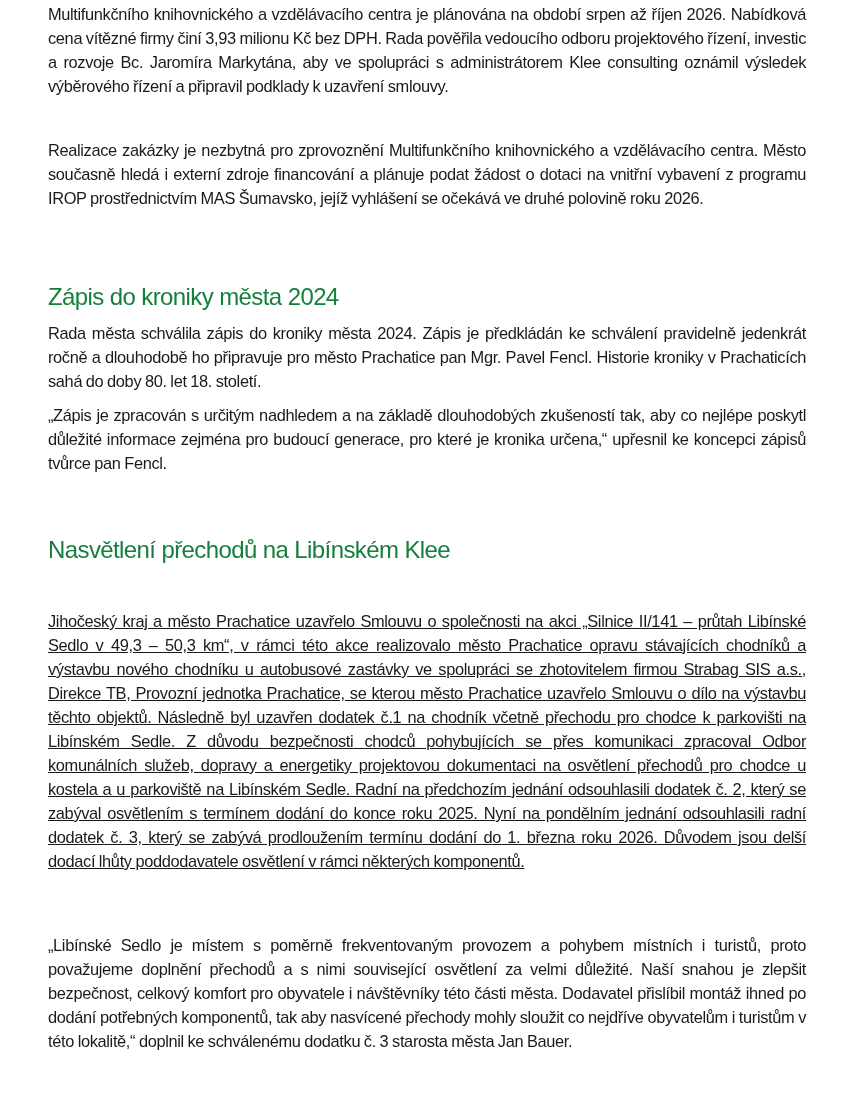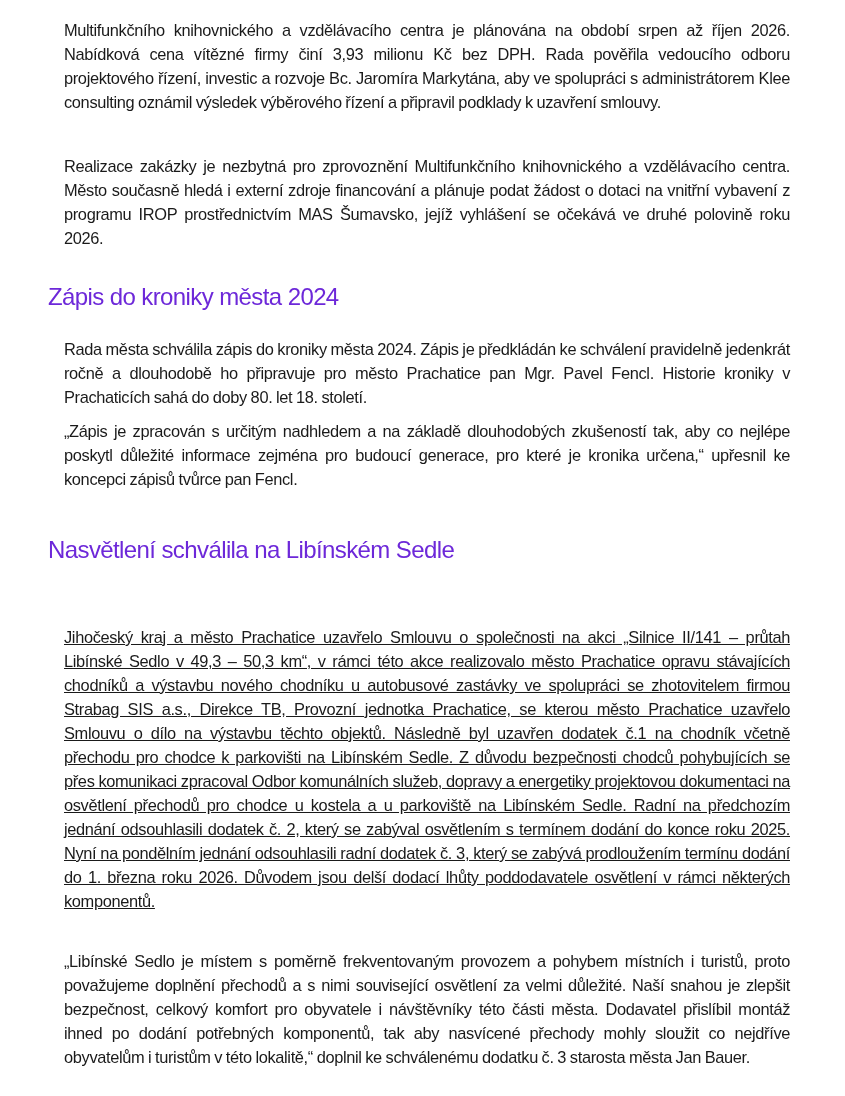--- a/index.html
+++ b/index.html
@@ -15,35 +15,35 @@
     }
     .page {
       position: absolute;
       left: 48px;
       top: 0;
       width: 758px;
       font-family: "Liberation Sans", sans-serif;
       color: #1a1a1a;
     }
     p.body {
-      margin: 16px;
+      margin: 0;
       font-size: 16.4px;
       line-height: 24px;
       text-align: justify;
       letter-spacing: -0.35px;
       word-spacing: -0.5px;
     }
     h2.section-title {
       margin: 0;
       font-family: "Liberation Sans", sans-serif;
       font-weight: normal;
       font-size: 24px;
       line-height: 30px;
       letter-spacing: -0.6px;
-      color: #6d28d9;
+      color: #15803d;
     }
     #p1 { position: absolute; top: 2px; }
     #p2 { position: absolute; top: 138px; }
     #h1 { position: absolute; top: 282px; }
     #p3 { position: absolute; top: 321px; }
     #p4 { position: absolute; top: 403px; }
     #h2 { position: absolute; top: 535px; }
     #p5 { position: absolute; top: 609px; text-decoration: underline; }
     #p6 { position: absolute; top: 933px; }
   </style>
@@ -55,19 +55,19 @@
   <p class="body" id="p1">Multifunkčního knihovnického a vzdělávacího centra je plánována na období srpen až říjen 2026. Nabídková cena vítězné firmy činí 3,93 milionu Kč bez DPH. Rada pověřila vedoucího odboru projektového řízení, investic a rozvoje Bc. Jaromíra Markytána, aby ve spolupráci s administrátorem Klee consulting oznámil výsledek výběrového řízení a připravil podklady k uzavření smlouvy.</p>
 
   <p class="body" id="p2">Realizace zakázky je nezbytná pro zprovoznění Multifunkčního knihovnického a vzdělávacího centra. Město současně hledá i externí zdroje financování a plánuje podat žádost o dotaci na vnitřní vybavení z programu IROP prostřednictvím MAS Šumavsko, jejíž vyhlášení se očekává ve druhé polovině roku 2026.</p>
 
   <h2 class="section-title" id="h1">Zápis do kroniky města 2024</h2>
 
   <p class="body" id="p3">Rada města schválila zápis do kroniky města 2024. Zápis je předkládán ke schválení pravidelně jedenkrát ročně a dlouhodobě ho připravuje pro město Prachatice pan Mgr. Pavel Fencl. Historie kroniky v Prachaticích sahá do doby 80. let 18. století.</p>
 
   <p class="body" id="p4">„Zápis je zpracován s určitým nadhledem a na základě dlouhodobých zkušeností tak, aby co nejlépe poskytl důležité informace zejména pro budoucí generace, pro které je kronika určena,“ upřesnil ke koncepci zápisů tvůrce pan Fencl.</p>
 
-  <h2 class="section-title" id="h2">Nasvětlení schválila na Libínském Sedle</h2>
+  <h2 class="section-title" id="h2">Nasvětlení přechodů na Libínském Klee</h2>
 
   <p class="body" id="p5">Jihočeský kraj a město Prachatice uzavřelo Smlouvu o společnosti na akci „Silnice II/141 – průtah Libínské Sedlo v 49,3 – 50,3 km“, v rámci této akce realizovalo město Prachatice opravu stávajících chodníků a výstavbu nového chodníku u autobusové zastávky ve spolupráci se zhotovitelem firmou Strabag SIS a.s., Direkce TB, Provozní jednotka Prachatice, se kterou město Prachatice uzavřelo Smlouvu o dílo na výstavbu těchto objektů. Následně byl uzavřen dodatek č.1 na chodník včetně přechodu pro chodce k parkovišti na Libínském Sedle.  Z důvodu bezpečnosti chodců pohybujících se přes komunikaci zpracoval Odbor komunálních služeb, dopravy a energetiky projektovou dokumentaci na osvětlení přechodů pro chodce u kostela a u parkoviště na Libínském Sedle. Radní na předchozím jednání odsouhlasili dodatek č. 2, který se zabýval osvětlením s termínem dodání do konce roku 2025. Nyní na pondělním jednání odsouhlasili radní dodatek č. 3, který se zabývá prodloužením termínu dodání do 1. března roku 2026. Důvodem jsou delší dodací lhůty poddodavatele osvětlení v rámci některých komponentů.</p>
 
   <p class="body" id="p6">„Libínské Sedlo je místem s poměrně frekventovaným provozem a pohybem místních i turistů, proto považujeme doplnění přechodů a s nimi související osvětlení za velmi důležité. Naší snahou je zlepšit bezpečnost, celkový komfort pro obyvatele i návštěvníky této části města. Dodavatel přislíbil montáž ihned po dodání potřebných komponentů, tak aby nasvícené přechody mohly sloužit co nejdříve obyvatelům i turistům v této lokalitě,“ doplnil ke schválenému dodatku č. 3 starosta města Jan Bauer.</p>
 
 </div>
 
 </body></html>

